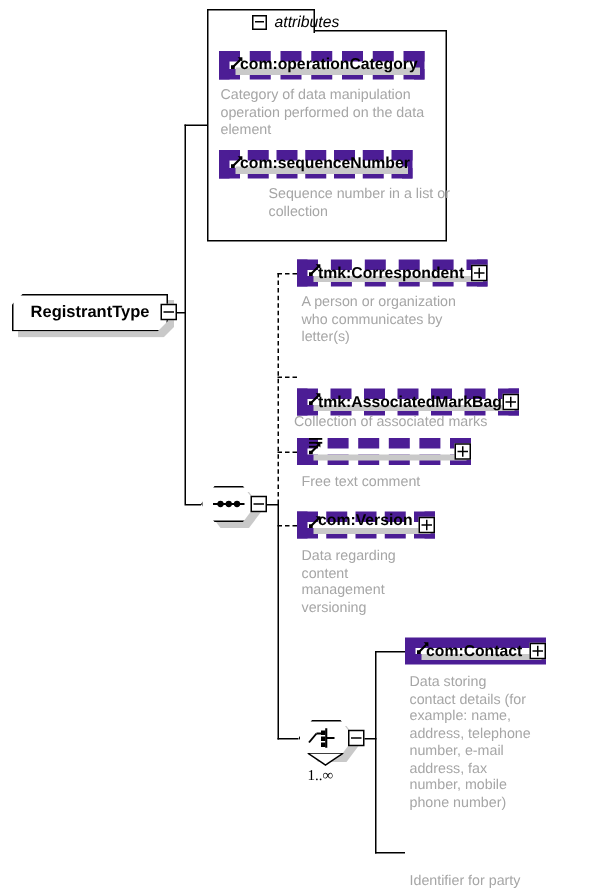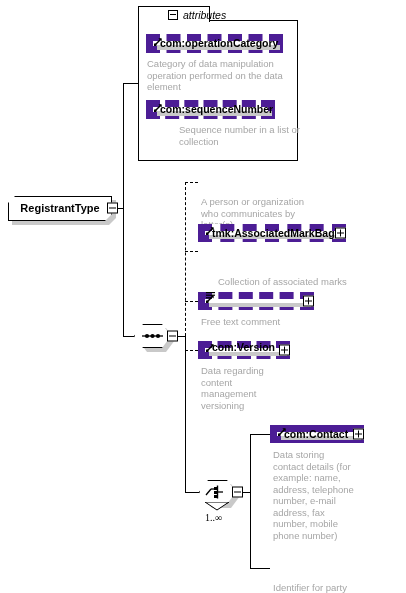--- a/index.html
+++ b/index.html
@@ -213,35 +213,45 @@
     <div class="body"></div>
     <svg width="37" height="24" viewBox="0 0 37 24">
       <line x1="8" y1="12" x2="29" y2="12" stroke="#000" stroke-width="1.3"></line>
       <circle cx="13" cy="12" r="2.1" fill="#000"></circle>
       <circle cx="18.5" cy="12" r="2.1" fill="#000"></circle>
       <circle cx="24" cy="12" r="2.1" fill="#000"></circle>
     </svg>
     <div class="expander" style="right:-7px;top:12px;"></div>
   </div>
 
+  <div class="elbox optional" style="left:198px;top:173px;width:127px;height:18px;">
+    <div class="boxshadow"></div>
+    <span class="label">tmk:Correspondent</span>
+    <svg class="corner-arrow" viewBox="0 0 9 9" width="9" height="9">
+      <path d="M1 8 L7 2" stroke="#000" stroke-width="1.4" fill="none"></path>
+      <path d="M7.6 1.2 L7.6 4.4 L4.4 1.2 Z" fill="#000"></path>
+      <rect x="0" y="6.5" width="2.5" height="2.5" fill="#000"></rect>
+    </svg>
+    <div class="expander plus" style="right:-7px;"></div>
+  </div>
   <div class="desc" style="left:201px;top:196px;width:135px;">A person or organization
 who communicates by
 letter(s)</div>
 
-  <div class="elbox optional" style="left:198px;top:224px;width:148px;height:18px;">
+  <div class="elbox optional" style="left:198px;top:259px;width:148px;height:18px;">
     <div class="boxshadow"></div>
     <span class="label">tmk:AssociatedMarkBag</span>
     <svg class="corner-arrow" viewBox="0 0 9 9" width="9" height="9">
       <path d="M1 8 L7 2" stroke="#000" stroke-width="1.4" fill="none"></path>
       <path d="M7.6 1.2 L7.6 4.4 L4.4 1.2 Z" fill="#000"></path>
       <rect x="0" y="6.5" width="2.5" height="2.5" fill="#000"></rect>
     </svg>
     <div class="expander plus" style="right:-7px;"></div>
   </div>
-  <div class="desc" style="left:218px;top:265px;width:160px;margin-top:11px;">Collection of associated marks</div>
+  <div class="desc" style="left:196px;top:265px;width:160px;margin-top:11px;">Collection of associated marks</div>
 
   <div class="elbox optional" style="left:198px;top:292px;width:116px;height:18px;">
     <div class="boxshadow"></div>
     <svg class="lines-glyph" viewBox="0 0 9 8" width="9" height="8">
       <rect x="0" y="0" width="9" height="1.2" fill="#000"></rect>
       <rect x="0" y="2.6" width="9" height="1.2" fill="#000"></rect>
       <rect x="0" y="5.2" width="6" height="1.2" fill="#000"></rect>
     </svg>
     <svg class="corner-arrow" viewBox="0 0 9 9" width="9" height="9">
       <path d="M1 8 L7 2" stroke="#000" stroke-width="1.4" fill="none"></path>

